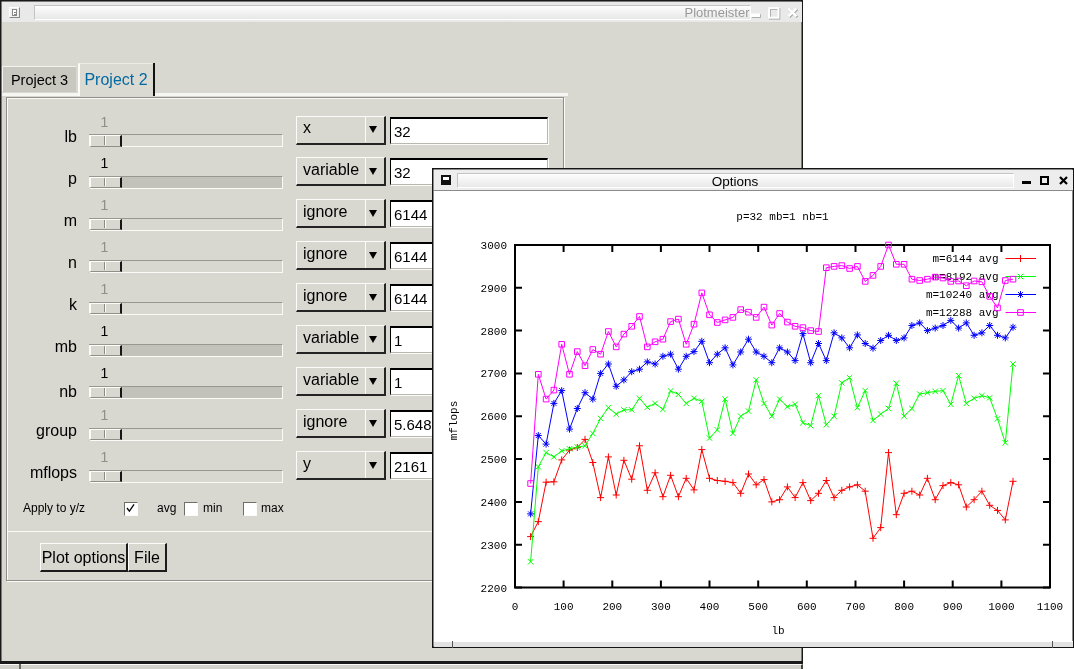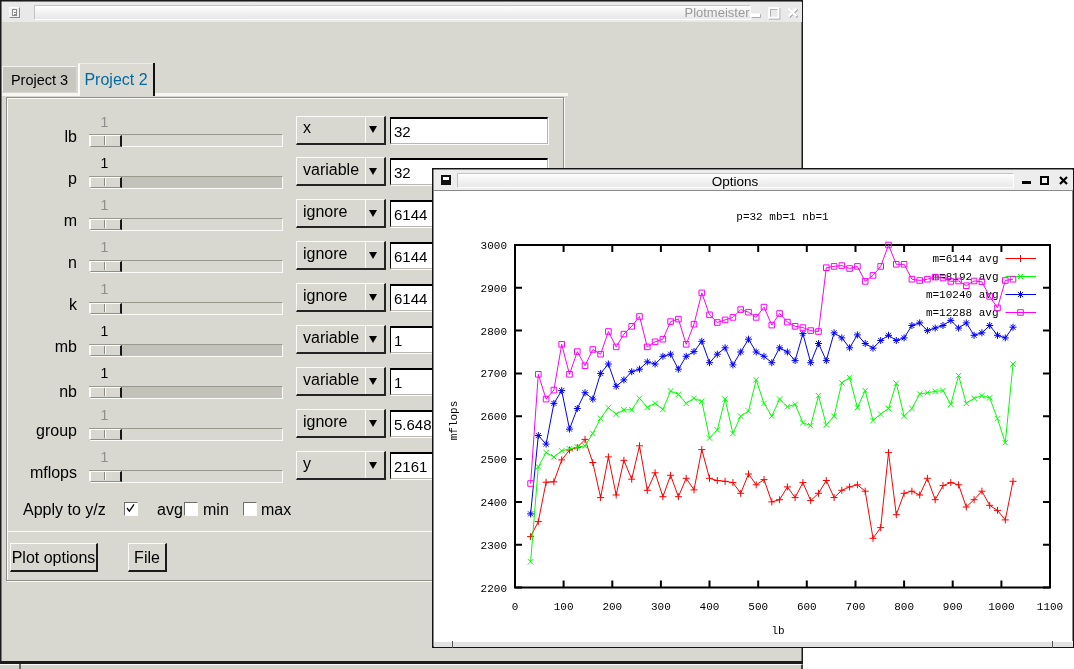--- a/index.html
+++ b/index.html
@@ -42,21 +42,21 @@
   border-left:1.5px solid #fcfcfa;border-top:1.5px solid #fcfcfa;border-right:2px solid #242424;border-bottom:2px solid #242424}
 .ddtxt{position:absolute;left:6px;top:2.8px;font-size:16px;color:#000}
 .ddsep{position:absolute;left:67.5px;top:0;width:1.5px;height:25.5px;background:#8a8a84;border-right:1.5px solid #fcfcfa}
 .ddarr{position:absolute;left:72px;top:9.5px;width:0;height:0;border-left:4.7px solid transparent;border-right:4.7px solid transparent;border-top:7px solid #000}
 .entry{position:absolute;left:390px;width:158px;height:27px;background:#ffffff;
   border-top:2px solid #000;border-left:1.5px solid #000;border-bottom:1px solid #b8b8b0;border-right:1px solid #b8b8b0;
   box-shadow:1px 1px 0 #fbfbf8;font-size:15px;color:#000;padding-left:3px;padding-top:4px}
 
 .cb{position:absolute;top:502px;width:14px;height:14px;background:#fff;
   border-top:1.5px solid #6f6f69;border-left:1.5px solid #6f6f69;border-bottom:1.5px solid #fbfbf8;border-right:1.5px solid #fbfbf8}
-.cbl{position:absolute;top:501px;font-size:16px;color:#000}
+.cbl{position:absolute;top:501px;font-size:12px;color:#000}
 #sep{position:absolute;left:7px;top:530.5px;width:556px;height:1px;background:#98988f;border-bottom:1px solid #fbfbf8}
 .btn{position:absolute;top:543px;height:29px;background:#d8d8d0;color:#000;font-size:16px;text-align:center;
   border-top:1.5px solid #fcfcfa;border-left:1.5px solid #fcfcfa;border-right:2px solid #1c1c1c;border-bottom:2px solid #1c1c1c;
   padding-top:4.5px}
 
 #bstrip{position:absolute;left:0;top:664px;width:803px;height:5px;background:#d2d2cb;border-top:1.5px solid #fbfbf8;z-index:0;border-right:2px solid #444}
 #bstrip div{position:absolute;left:19px;top:-1.5px;width:1.5px;height:7px;background:#6a6a64}
 
 #gp{position:absolute;left:432px;top:168px;width:642px;height:480px;background:#fff;
   box-shadow:inset 0 0 0 1.5px #141414;z-index:10}
@@ -215,21 +215,21 @@
       <svg width="11" height="11" viewBox="0 0 11 11" style="position:absolute;left:0px;top:0px">
         <path d="M2 5 L4.4 8.2 L9 1.4" stroke="#000" stroke-width="1.3" fill="none"></path>
       </svg>
     </div>
   <div class="cbl" style="left:157px">avg</div>
   <div class="cb" style="left:184px"></div>
   <div class="cbl" style="left:203px">min</div>
   <div class="cb" style="left:243px"></div>
   <div class="cbl" style="left:261px">max</div>
   <div id="sep"></div>
-  <div class="btn" style="left:10px;width:88px">Plot options</div>
+  <div class="btn" style="left:40px;width:88px">Plot options</div>
   <div class="btn" style="left:128px;width:39px">File</div>
 </div>
 
 <div id="gp"></div>
 <div id="gptitle">
   <div id="gpicon">
       <div></div>
     </div>
   <div id="gpfield">Options</div>
   <div class="wbtn" id="gpmin"></div>

